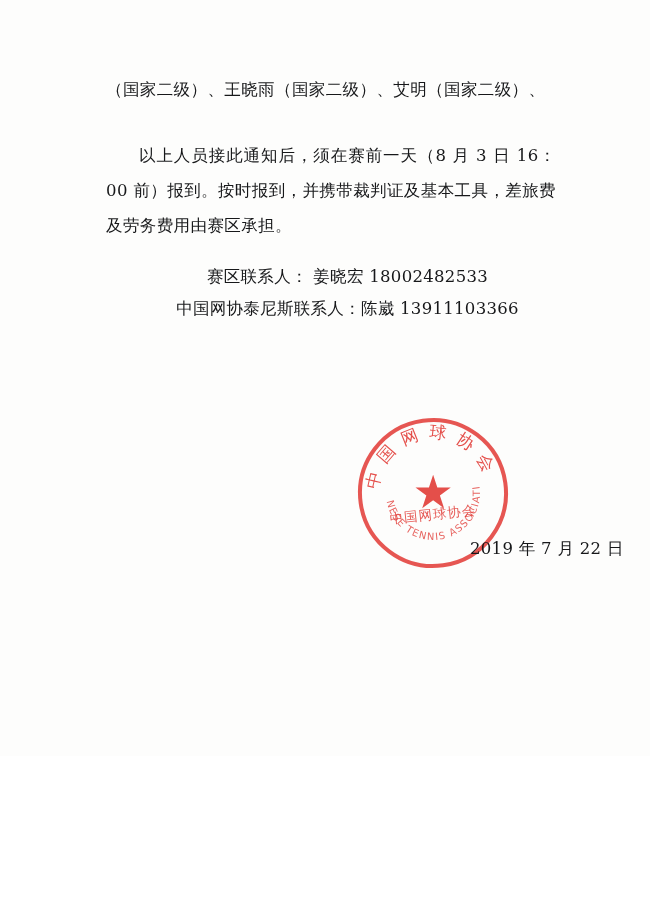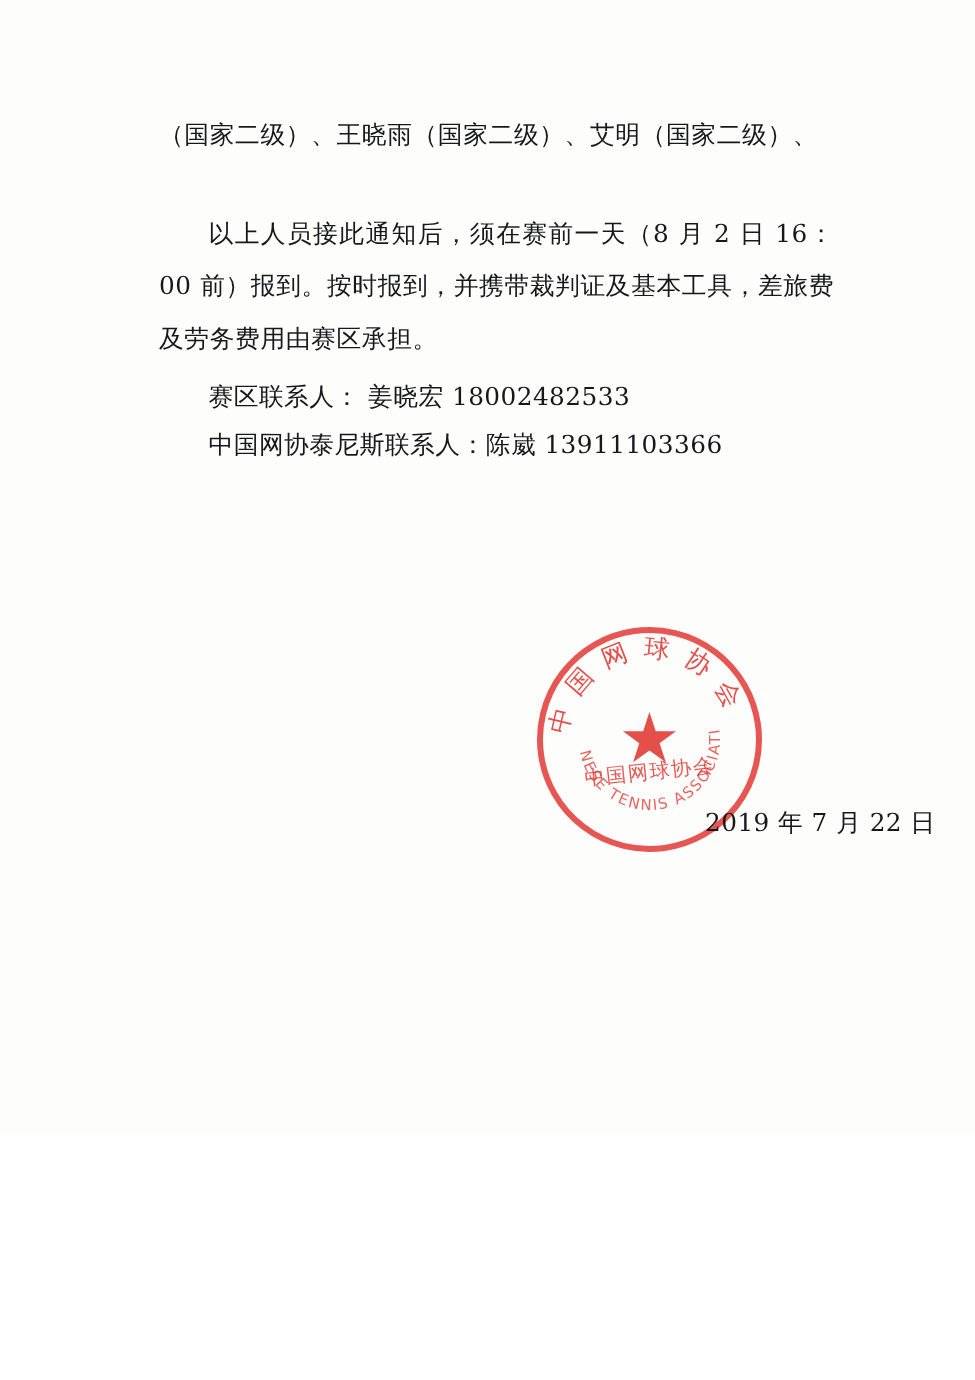--- a/index.html
+++ b/index.html
@@ -33,21 +33,22 @@
     text-align: justify;
     margin: 0;
     color: #17181a;
   }
   .para.indent {
     text-indent: 33px;
   }
   .gap-1 { height: 31px; }
   .gap-2 { height: 6px; }
   .contact-block {
-    margin-top: 0;
+    margin-top: 12px;
+    text-align: center;
   }
   .contact-line {
     font-size: 16.5px;
     line-height: 32px;
     letter-spacing: 0.3px;
     margin: 0;
     padding-left: 33px;
     color: #17181a;
   }
   .date-line {
@@ -135,21 +136,21 @@
 <body>
 
 <div class="page">
 
   <div class="content">
 
     <p class="para">（国家二级）、王晓雨（国家二级）、艾明（国家二级）、</p>
 
     <div class="gap-1"></div>
 
-    <p class="para indent">以上人员接此通知后，须在赛前一天（8 月 2 日 16：00 前）报到。按时报到，并携带裁判证及基本工具，差旅费及劳务费用由赛区承担。</p>
+    <p class="para indent">以上人员接此通知后，须在赛前一天（8 月 3 日 16：00 前）报到。按时报到，并携带裁判证及基本工具，差旅费及劳务费用由赛区承担。</p>
 
     <div class="gap-2"></div>
 
     <div class="contact-block">
       <p class="contact-line">赛区联系人： 姜晓宏 18002482533</p>
       <p class="contact-line">中国网协泰尼斯联系人：陈崴 13911103366</p>
     </div>
 
   </div>
 

